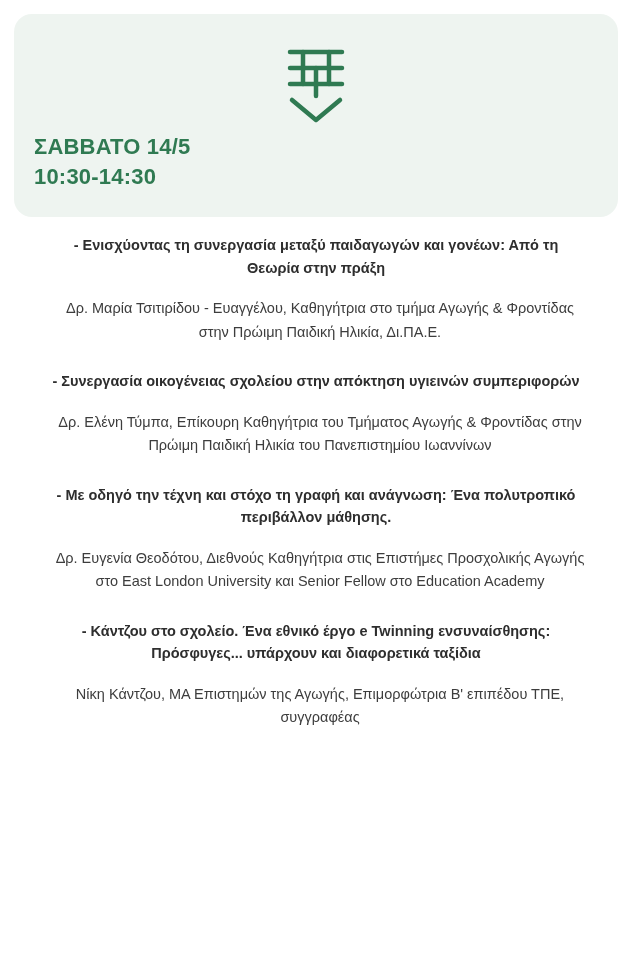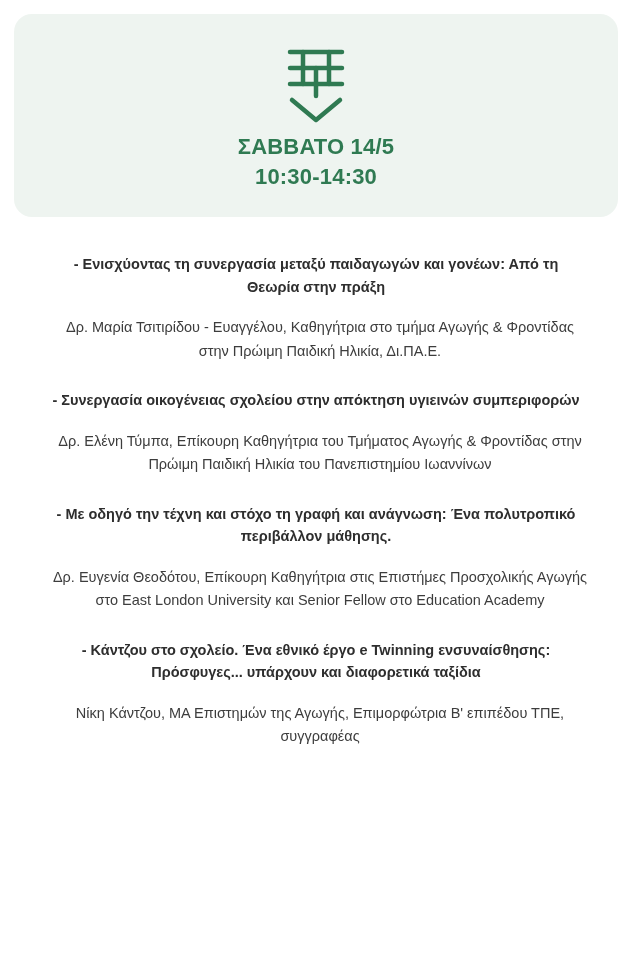--- a/index.html
+++ b/index.html
@@ -19,41 +19,41 @@
     height: 953px;
     position: relative;
     box-sizing: border-box;
     padding: 14px 14px 0 14px;
   }
   
   .header-card {
     background: #eef4f0;
     border-radius: 18px;
     padding: 28px 20px 26px 20px;
-    text-align: center;
+    text-align: left;
     box-sizing: border-box;
   }
   .logo-wrap {
     display: flex;
     justify-content: center;
     align-items: center;
     height: 84px;
     margin-bottom: 6px;
   }
   .logo-wrap svg { display: block; }
   .header-line {
     color: #2f7a52;
     font-size: 22px;
     font-weight: bold;
     line-height: 1.35;
     letter-spacing: 0.2px;
   }
   
   .content {
-    padding: 36px 28px 20px 28px;
+    padding: 17px 28px 20px 28px;
     box-sizing: border-box;
   }
   .entry { margin-bottom: 4px; }
   .entry-title {
     font-size: 14.5px;
     font-weight: bold;
     color: #2e2e2e;
     line-height: 1.55;
     text-align: center;
     margin: 0 0 18px 0;
@@ -101,21 +101,21 @@
     </div>
 
     <div class="entry">
       <p class="entry-title">- Συνεργασία οικογένειας σχολείου στην απόκτηση υγιεινών συμπεριφορών</p>
       <p class="entry-speaker">Δρ. Ελένη Τύμπα, Επίκουρη Καθηγήτρια του Τμήματος Αγωγής &amp; Φροντίδας στην Πρώιμη Παιδική Ηλικία του Πανεπιστημίου Ιωαννίνων</p>
     </div>
 
 
     <div class="entry">
       <p class="entry-title">- Με οδηγό την τέχνη και στόχο τη γραφή και ανάγνωση: Ένα πολυτροπικό περιβάλλον μάθησης.</p>
-      <p class="entry-speaker">Δρ. Ευγενία Θεοδότου, Επίκουρη Καθηγήτρια στις Επιστήμες Προσχολικής Αγωγής στο East London University και Senior Fellow στο Education Academy</p>
+      <p class="entry-speaker">Δρ. Ευγενία Θεοδότου, Διεθνούς Καθηγήτρια στις Επιστήμες Προσχολικής Αγωγής στο East London University και Senior Fellow στο Education Academy</p>
     </div>
 
     <div class="entry">
       <p class="entry-title">- Κάντζου στο σχολείο. Ένα εθνικό έργο e Twinning ενσυναίσθησης: Πρόσφυγες... υπάρχουν και διαφορετικά ταξίδια</p>
       <p class="entry-speaker">Νίκη Κάντζου, ΜΑ Επιστημών της Αγωγής, Επιμορφώτρια Β' επιπέδου ΤΠΕ, συγγραφέας</p>
     </div>
 
   </div>
 </div>
 

